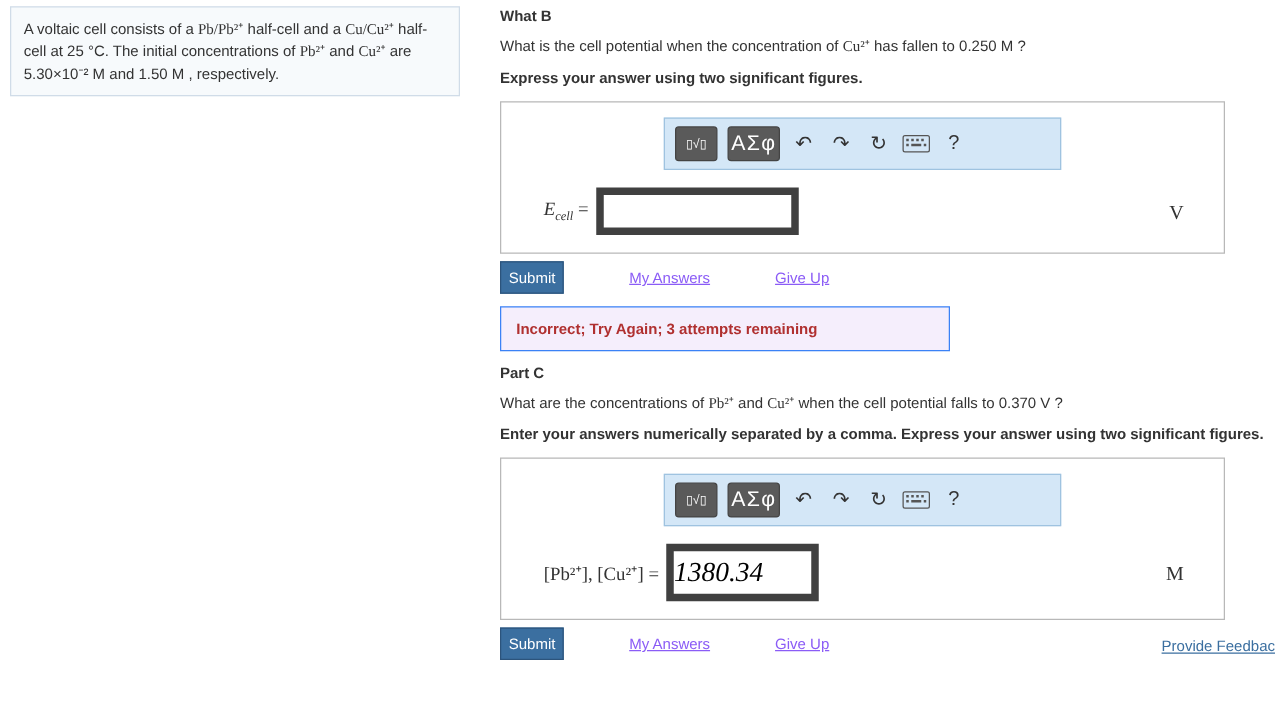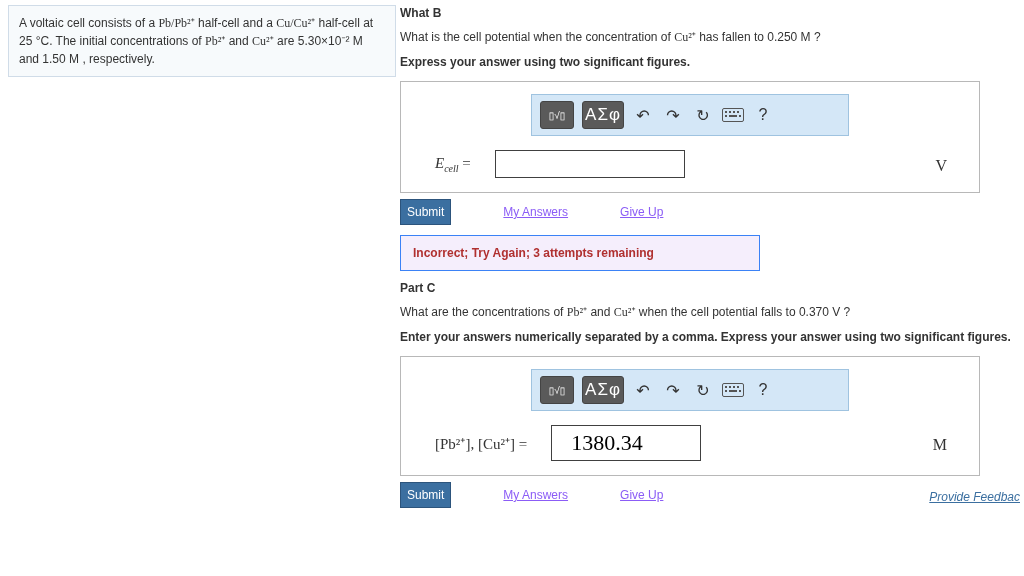--- a/index.html
+++ b/index.html
@@ -11,21 +11,21 @@
     color: #333;
     width: 1024px;
     height: 576px;
     overflow: hidden;
     position: relative;
   }
   .left-panel {
     position: absolute;
     left: 8px;
     top: 5px;
-    width: 388px;
+    width: 360px;
     border: 1px solid #d0dce8;
     background: #f7fafc;
     padding: 8px 10px;
     box-sizing: border-box;
   }
   .left-panel { line-height: 1.5; }
   .right-panel {
     position: absolute;
     left: 400px;
     top: 0px;
@@ -62,29 +62,30 @@
     font-size: 12px;
     border:1px solid #444;
   }
   .tool-btn-dark.wide { width: 40px; font-size: 17px; letter-spacing:1px;}
   .tool-plain {
     width: 22px; height: 22px;
     display:flex; align-items:center; justify-content:center;
     font-size: 16px; color: #333;
     cursor: pointer;
   }
-  .input-row { display:flex; align-items:center; gap:24px; margin: 0 0 4px 22px; }
+  .input-row { display:flex; align-items:center; gap:6px; margin: 0 0 4px 22px; }
   .var-label { font-family: 'Times New Roman', serif; font-size: 15px; }
   .var-label i { font-style: italic; }
   .sub { font-size: 10px; vertical-align: sub; font-style: italic;}
   .answer-input {
-    border: 1px solid #404040;
+    border: 6px solid #404040;
     height: 22px;
-    padding: 2px 19px;
+    padding: 2px 0;
     font-size: 13px;
+    font-style: italic;
   }
   .answer-input.small { width: 150px; }
   .answer-input.big { width: 110px; font-size: 22px; font-family:'Times New Roman', serif; height: 30px; }
   .unit-right { margin-left: auto; padding-right: 20px; font-family:'Times New Roman', serif; font-size: 16px;}
   .input-row-wrap { display:flex; align-items:center; }
   .btn-row { margin-top: 4px; display:flex; align-items:center; gap: 12px;}
   .submit-btn {
     background: #3b6fa0;
     color: #fff;
     border: 1px solid #2c547c;
@@ -110,21 +111,20 @@
     box-sizing: border-box;
   }
   .provide-feedback {
     position: absolute;
     right: 0px;
     bottom: 4px;
     color: #3b6fa0;
     text-decoration: underline;
     font-size: 12px;
     cursor: pointer;
-    font-style: italic;
   }
   .serif { font-family: 'Times New Roman', serif; }
   .kbd-icon {
     display:inline-block;
     width: 20px; height: 12px;
     border: 1px solid #555;
     border-radius: 2px;
     position: relative;
   }
   .kbd-icon::before {

